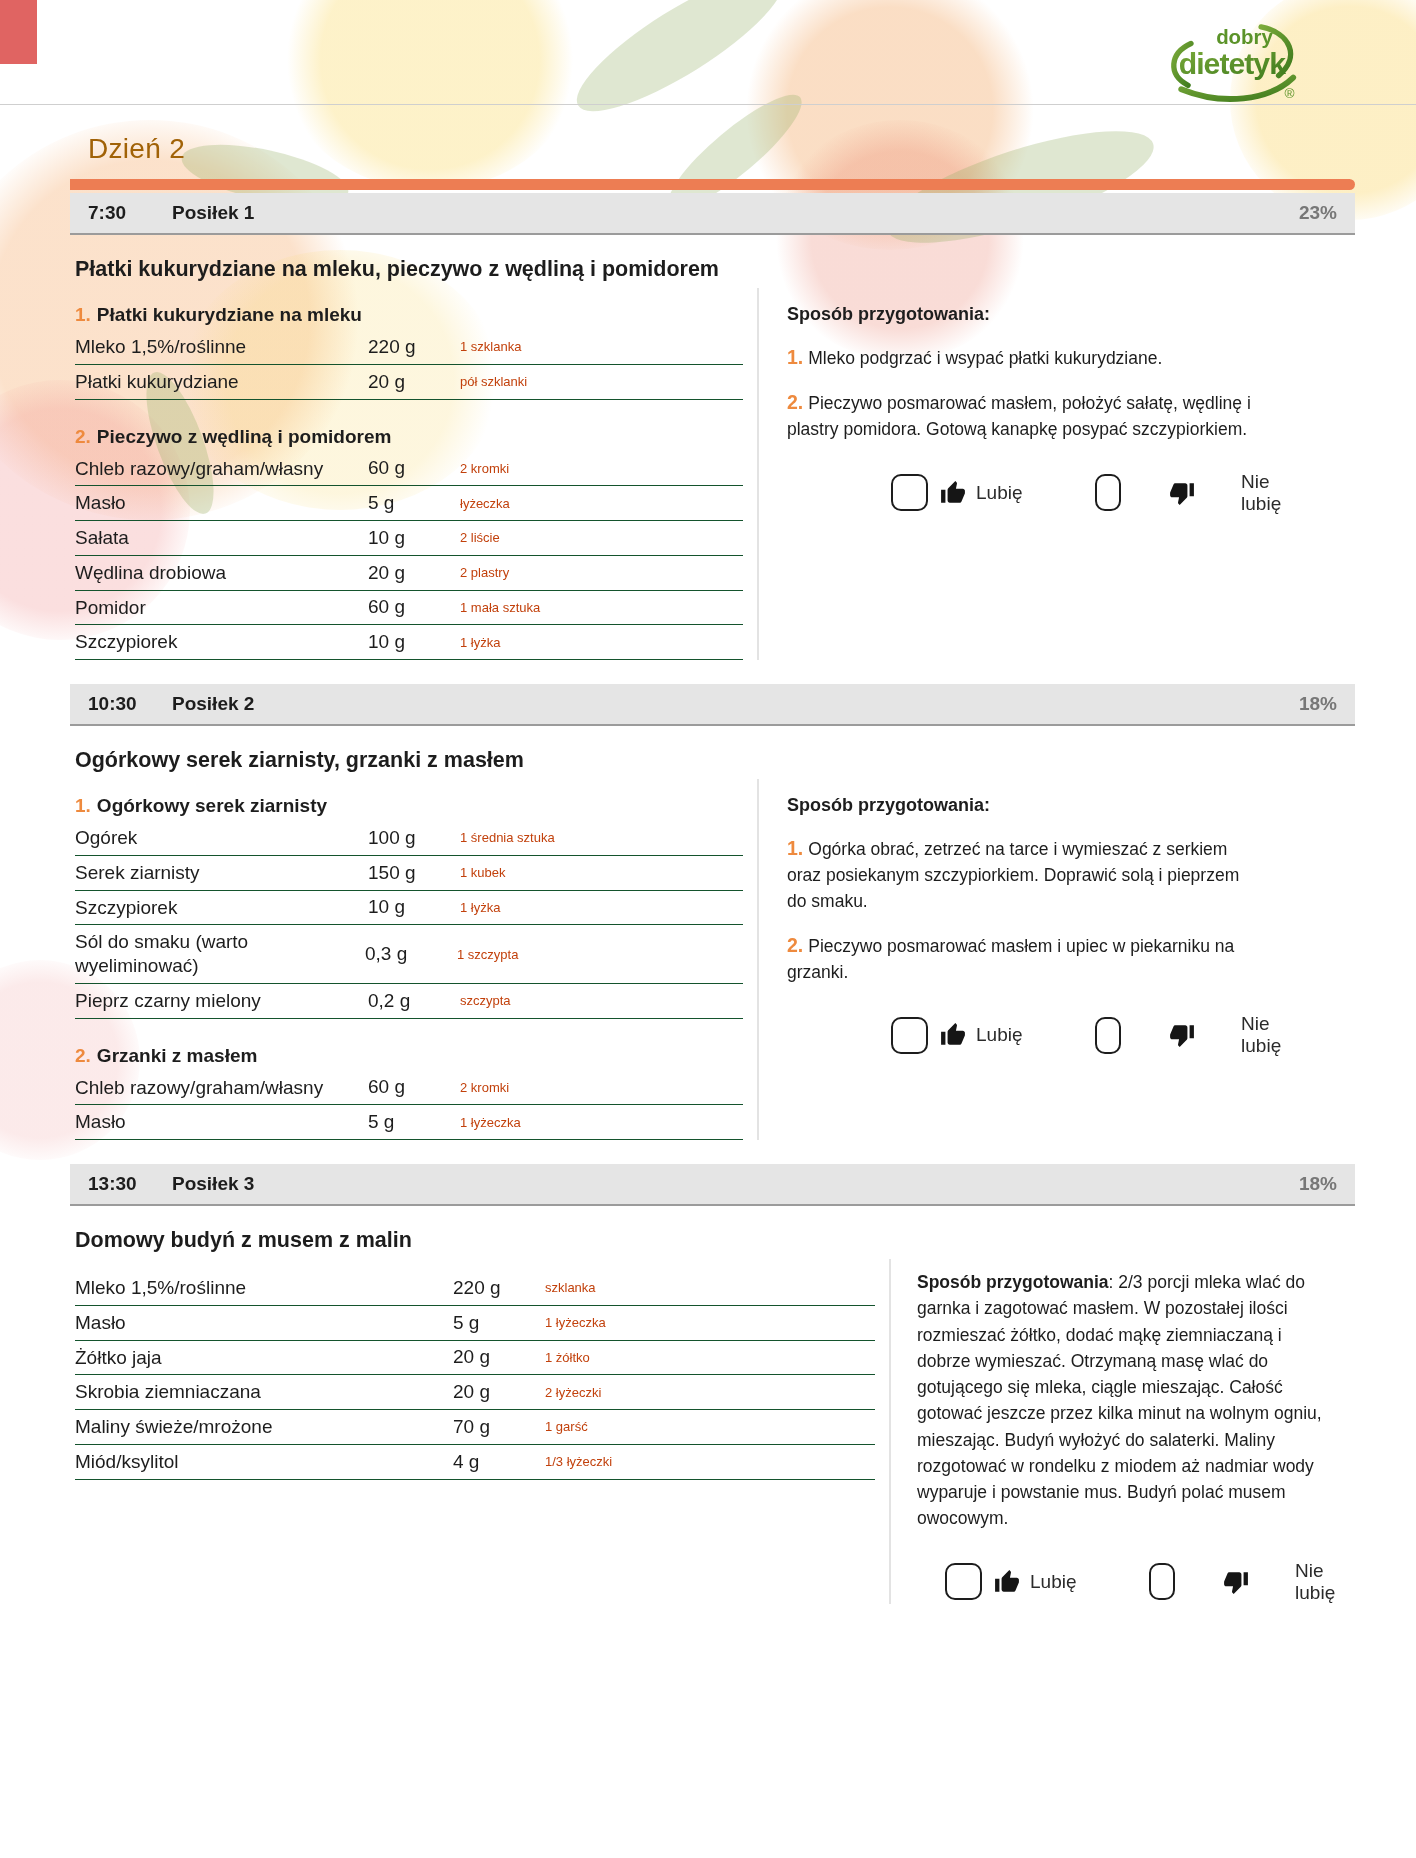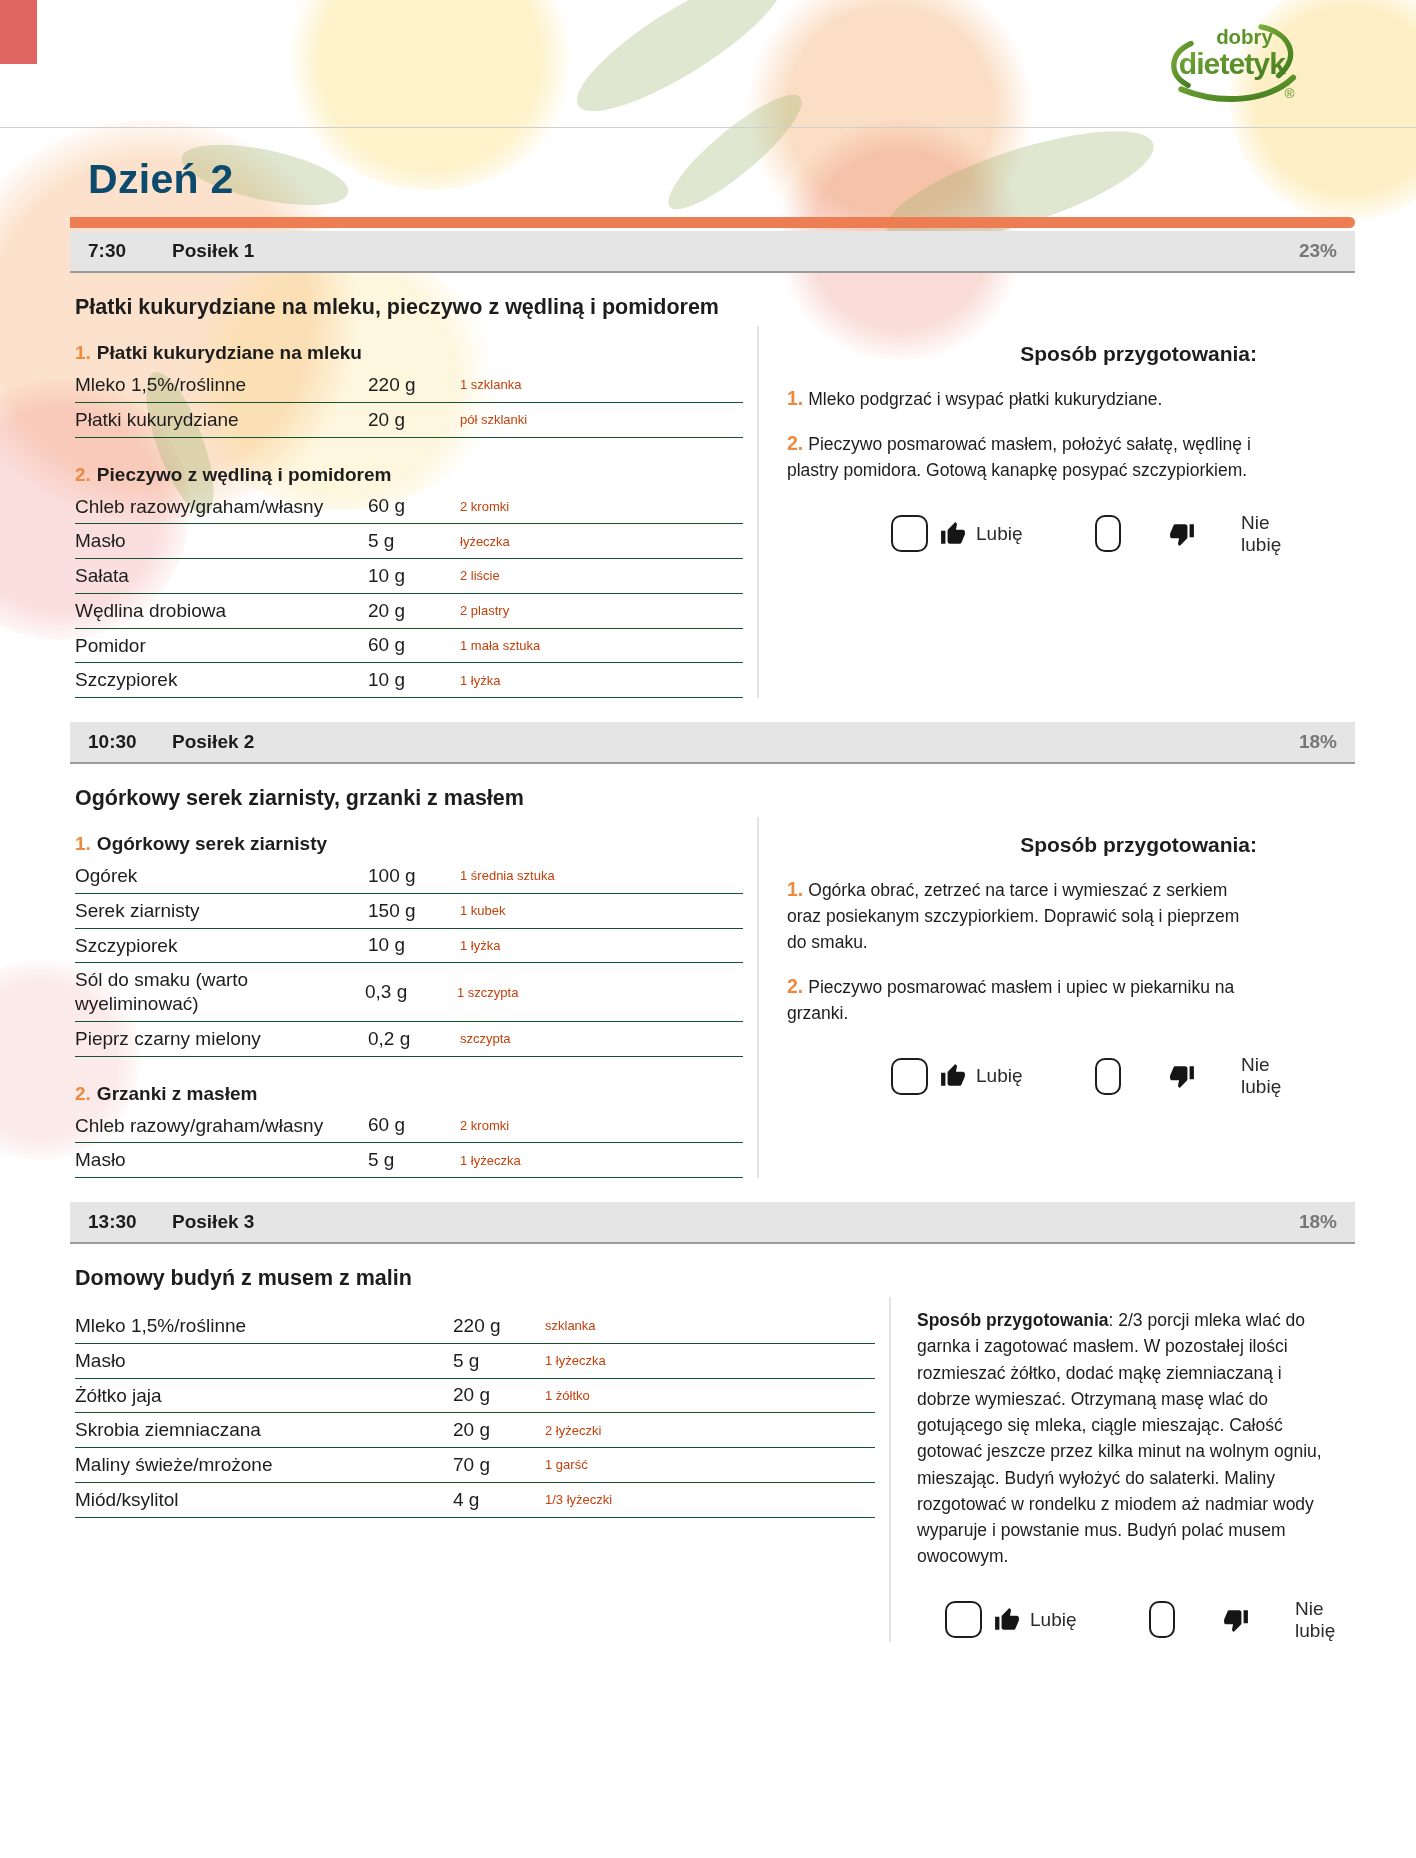--- a/index.html
+++ b/index.html
@@ -30,25 +30,25 @@
   .d-pink-left2 { left:-60px; top:960px; width:200px; height:200px;
     background:radial-gradient(circle, rgba(240,160,160,.22) 0 55%, rgba(240,160,160,0) 75%); }
   .leaf { background:rgba(150,176,102,.30); border-radius:50% !important; }
   .d-leaf1 { left:560px; top:10px; width:240px; height:64px; transform:rotate(-32deg); }
   .d-leaf2 { left:880px; top:150px; width:280px; height:74px; transform:rotate(-18deg); }
   .d-leaf3 { left:180px; top:150px; width:170px; height:50px; transform:rotate(12deg); }
   .d-leaf4 { left:105px; top:420px; width:150px; height:46px; transform:rotate(70deg); }
   .d-leaf5 { left:650px; top:130px; width:170px; height:44px; transform:rotate(-40deg); }
   .content { position:relative; z-index:1; }
   
-  .top-strip { height:128px; border-bottom:1px solid #cfcfcf; position:relative; }
+  .top-strip { height:105px; border-bottom:1px solid #cfcfcf; position:relative; }
   .logo { position:absolute; right:116px; top:18px; }
   
   .wrap { margin:0 61px 0 70px; width:1285px; }
-  h1.day { font-size:41px; font-weight:700; color:#0c4a6e; margin:28px 0 0 18px; letter-spacing:.3px; }
+  h1.day { font-size:28px; font-weight:400; color:#a16207; margin:28px 0 0 18px; letter-spacing:.3px; }
   .rule { height:11px; background:#ED7D53; border-radius:0 7px 7px 0; margin-top:14px; }
   
   .meal-bar { display:flex; align-items:center; height:42px; background:#e5e5e5;
     border-bottom:2px solid #9b9b9b; padding:0 18px; margin-top:3px; }
   .meal-bar + * { margin-top:0; }
   .bar-time { width:84px; font-size:19px; font-weight:700; }
   .bar-name { font-size:19px; font-weight:700; }
   .bar-pct { margin-left:auto; font-size:19px; font-weight:700; color:#777; }
   .mt { margin-top:24px; }
   
@@ -59,21 +59,21 @@
     padding:6px 0 0 28px; }
   .cols.wide .col-left { width:800px; }
   .cols.wide .col-right { width:440px; padding-left:26px; }
   .sec-h { font-size:19px; font-weight:700; margin:16px 0 4px; }
   .sec-num { color:#EE8A3E; margin-right:6px; }
   .row { display:flex; align-items:center; border-bottom:1px solid #14532d; padding:5px 0; min-height:32px; }
   .r-name { flex:1; font-size:19px; padding-right:10px; line-height:1.25; }
   .r-amt { width:92px; flex:none; font-size:19px; }
   .r-meas { width:283px; flex:none; font-size:13px; color:#c2410c; }
   .cols.wide .r-meas { width:330px; }
-  .prep-h { font-size:21px; font-weight:700; margin:10px 0 18px;text-align:right; }
+  .prep-h { font-size:18px; font-weight:700; margin:10px 0 18px; }
   .step { font-size:17.5px; line-height:1.48; margin-bottom:16px; max-width:470px; }
   .step-num { color:#EE8A3E; font-weight:700; font-size:19.5px; margin-right:5px; }
   .prep-inline { font-size:17.5px; line-height:1.5; max-width:475px; margin-top:4px; }
   .prep-inline b { font-weight:700; }
   
   .likes { display:flex; align-items:center; margin:28px 0 0 104px; gap:0; }
   .like-group { display:flex; align-items:center; }
   .like-group + .like-group { margin-left:72px;gap:36px; }
   .chk { width:37px; height:37px; border:2.5px solid #1d1d1d; border-radius:10px; background:#fff; cursor:pointer; }
   .thumb { margin:0 10px 0 12px; display:flex; }

